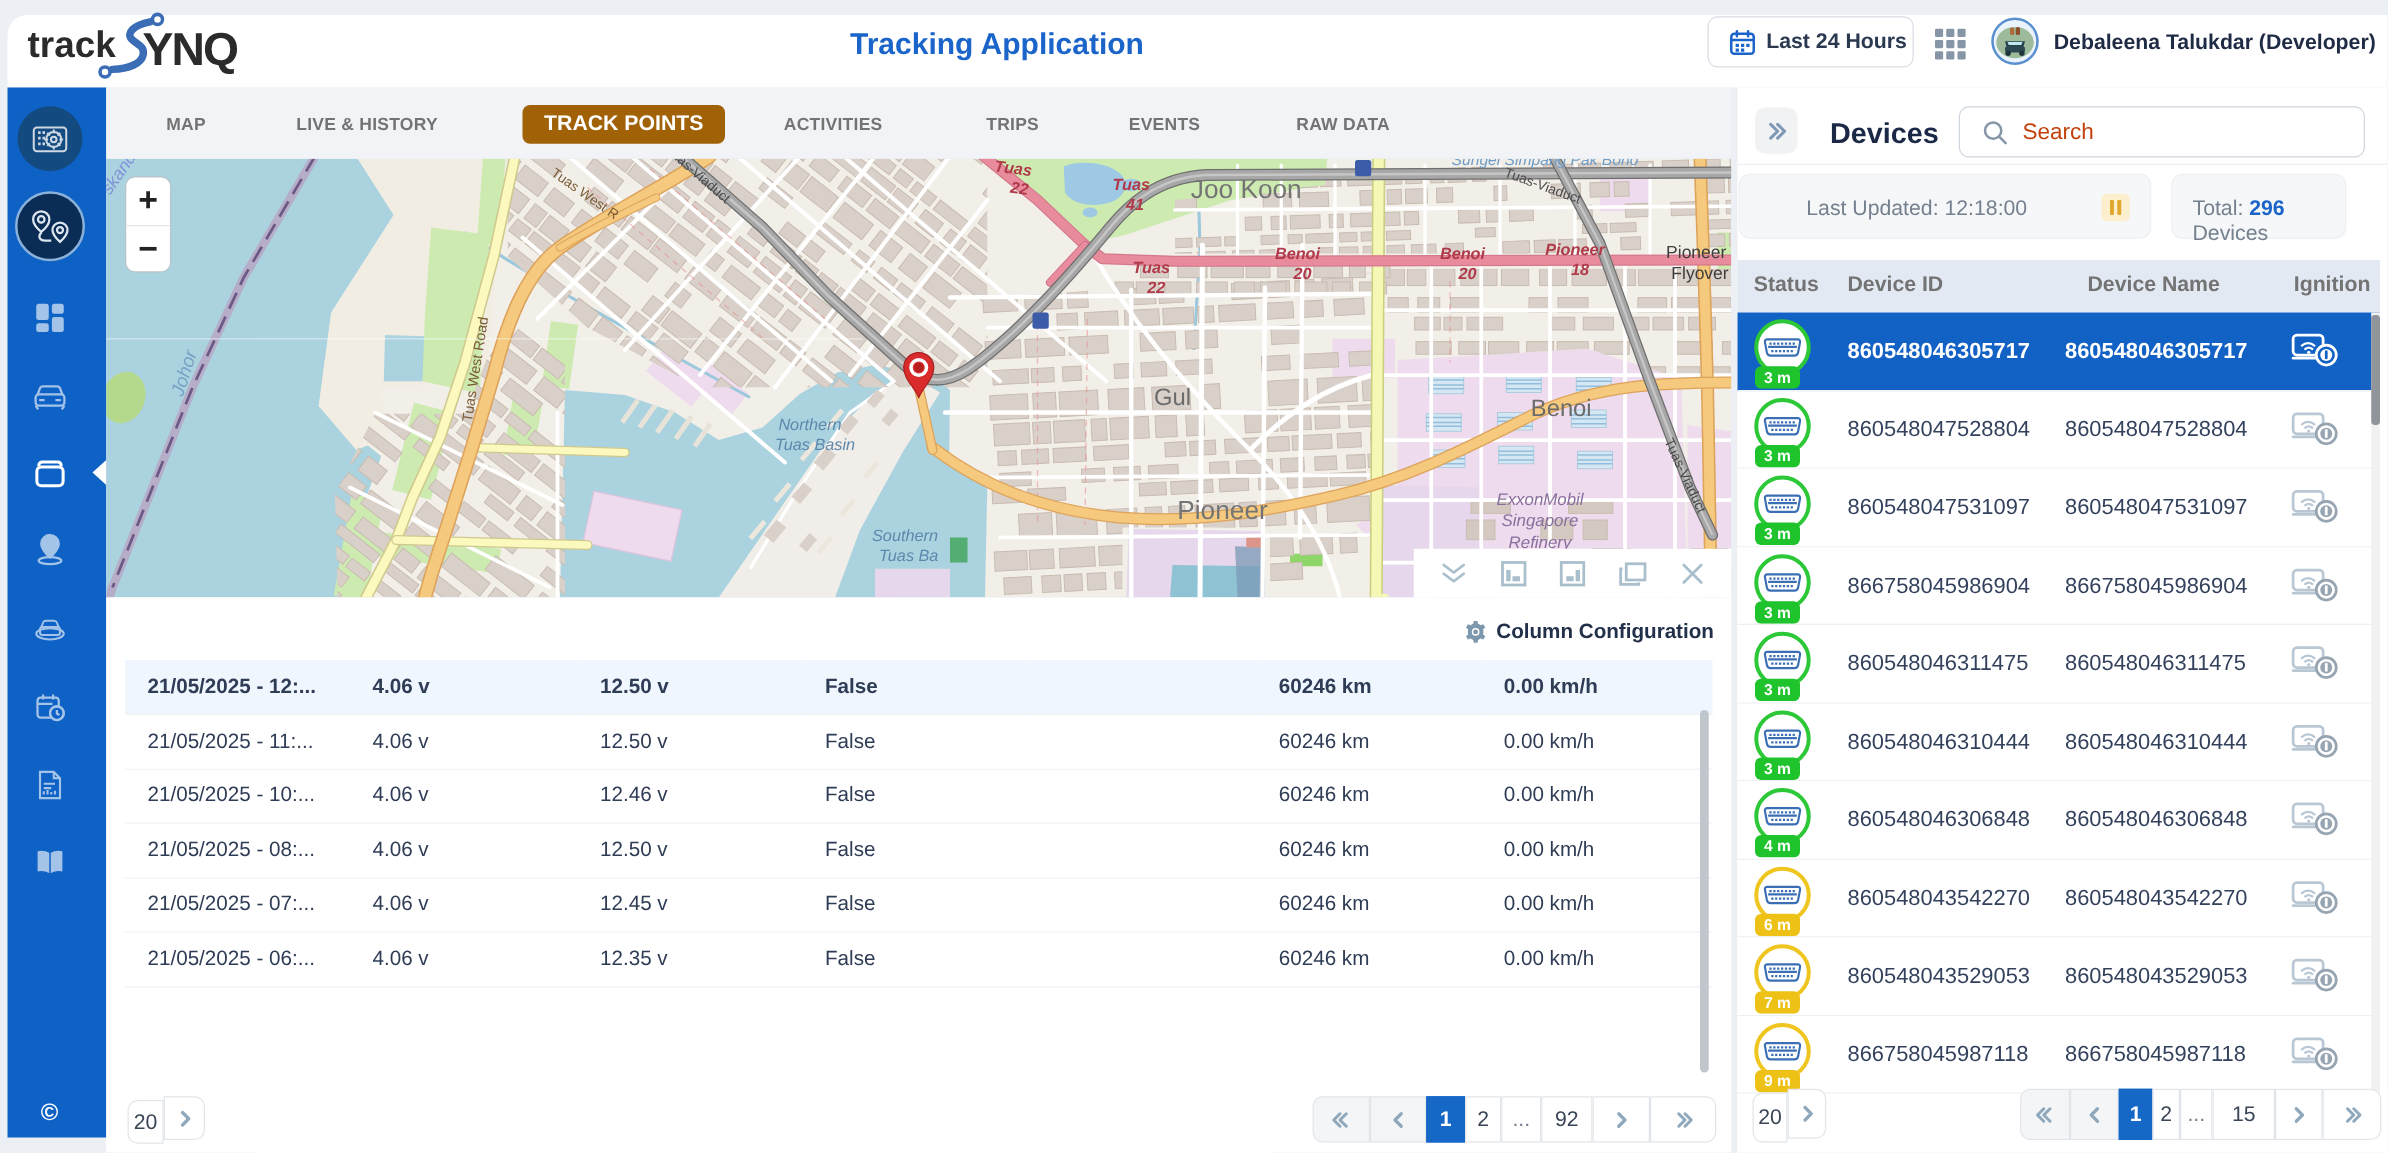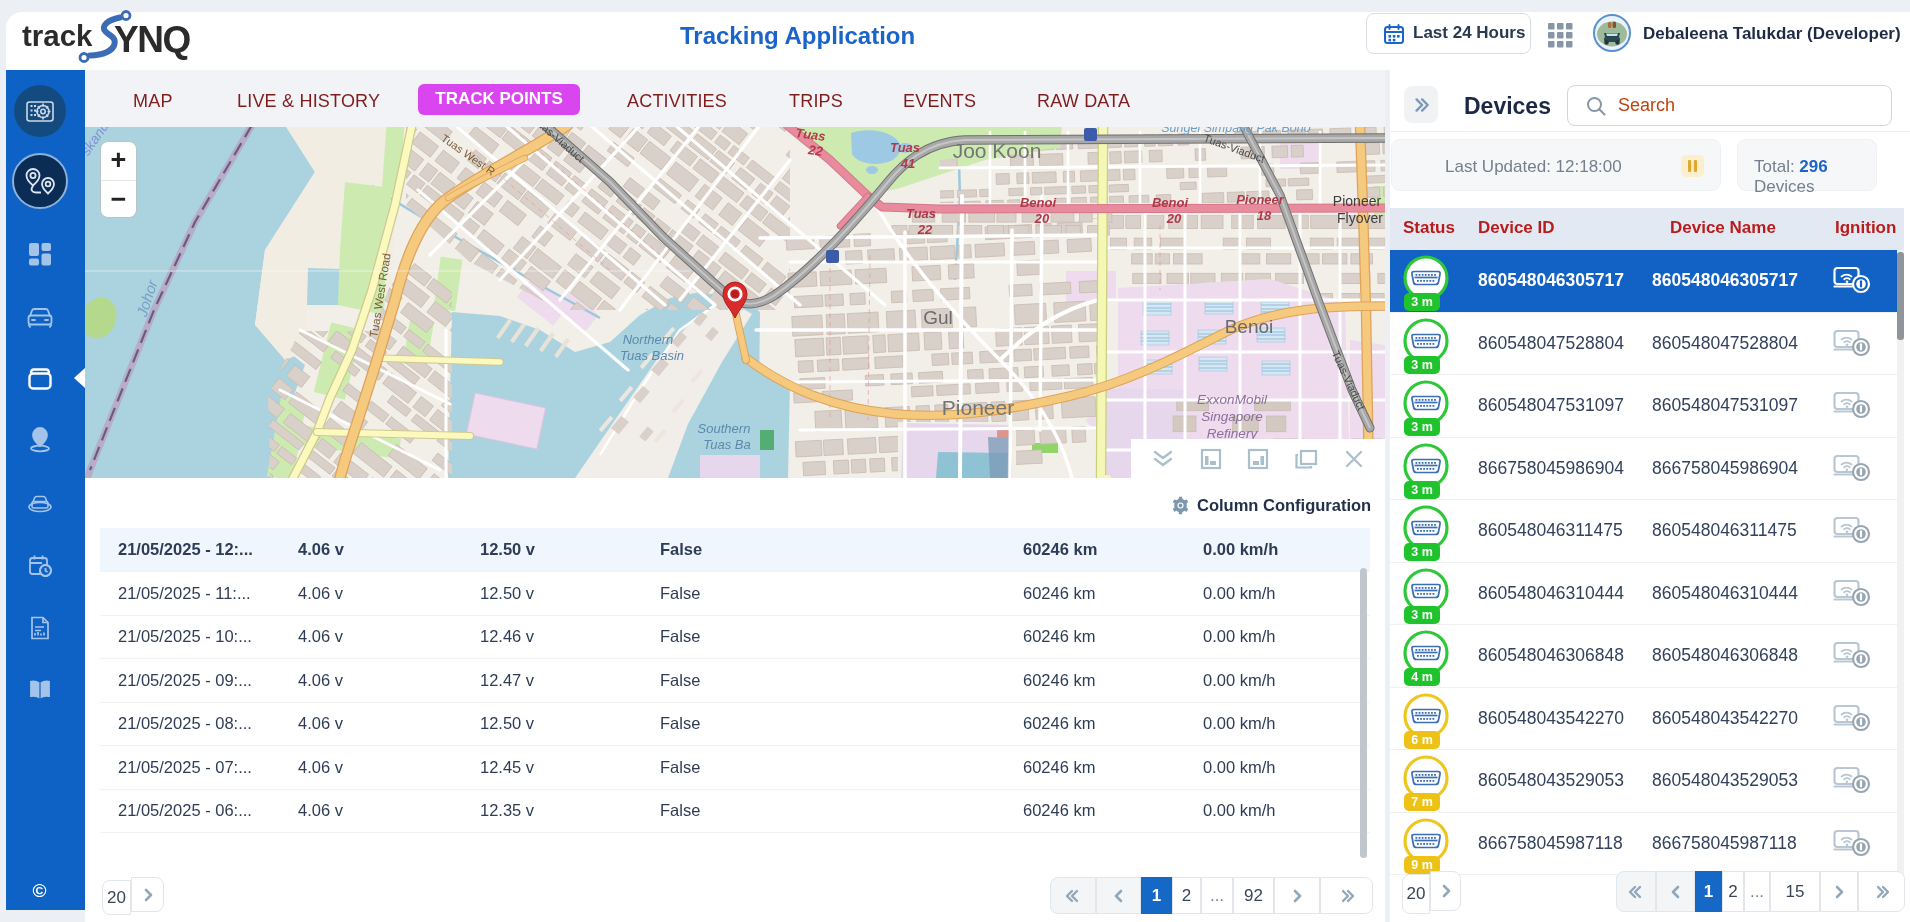--- a/index.html
+++ b/index.html
@@ -11,22 +11,22 @@
 #lastbtn span{position:absolute;left:46px;top:9px;font-size:17px;font-weight:600;color:#2b3950}
 #gridicon{position:absolute;left:1546px;top:21px}
 #avatar{position:absolute;left:1593px;top:14px;width:38px;height:38px;border-radius:50%;border:2px solid #5a8fd0;background:#eaf3fb;overflow:hidden}
 #uname{position:absolute;left:1643px;top:24px;font-size:17px;font-weight:bold;color:#1f2b45}
 
 #side{position:absolute;left:6px;top:70px;width:79px;height:840px;background:#0f62c5}
 .sicon{position:absolute;left:0;width:79px;text-align:center}
 #notch{position:absolute;left:74px;top:368px;width:0;height:0;border-top:10px solid transparent;border-bottom:10px solid transparent;border-right:11px solid #fff}
 
 #tabs{position:absolute;left:85px;top:70px;width:1300px;height:57px;background:#f1f3f6}
-.tab{position:absolute;top:91px;font-size:18px;font-weight:normal;color:#7f1d1d;letter-spacing:0.2px}
-#tabsel{position:absolute;left:418px;top:84px;width:162px;height:31px;background:#d946ef;border-radius:6px}
+.tab{position:absolute;top:91px;font-size:14px;font-weight:bold;color:#737373;letter-spacing:0.2px}
+#tabsel{position:absolute;left:418px;top:84px;width:162px;height:31px;background:#a16207;border-radius:6px}
 #tabsel span{position:absolute;width:100%;text-align:center;top:5px;font-size:17px;font-weight:bold;color:#fff}
 
 #map{position:absolute;left:85px;top:127px;width:1300px;height:351px;overflow:hidden}
 #zoomctl{position:absolute;left:100px;top:141px;width:37px;height:77px;background:#fff;border:1px solid #b9c4c8;border-radius:8px;z-index:5}
 #zoomctl div{width:35px;height:37.5px;text-align:center;font-size:27px;font-weight:bold;color:#222;line-height:36px}
 #zoomctl div+div{border-top:1px solid #e5e5e5}
 #maptools{position:absolute;left:1131px;top:439px;width:254px;height:39px;background:#fff;z-index:5;display:flex;align-items:center;justify-content:space-around;padding:0 8px}
 
 #lower{position:absolute;left:85px;top:478px;width:1300px;height:444px;background:#fff}
 #colcfg{position:absolute;left:1170px;top:495px;display:flex;align-items:center;gap:6px;font-size:16.5px;font-weight:bold;color:#22304a}
@@ -38,21 +38,21 @@
 .pgbox{border:1px solid #e2e6ea;border-radius:8px;background:#fff;display:inline-flex;align-items:center;justify-content:center;font-size:17px;color:#3a4556}
 
 #rp{position:absolute;left:1390px;top:70px;width:520px;height:852px;background:#fff}
 #rphead{position:absolute;left:1404px;top:86px;width:34px;height:37px;background:#f1f2f4;border-radius:8px}
 #rptitle{position:absolute;left:1464px;top:93px;font-size:23px;font-weight:bold;color:#1b2947}
 #rpsearch{position:absolute;left:1567px;top:85px;width:325px;height:41px;border:1px solid #cfd6dd;border-radius:8px}
 #rpsearch span{position:absolute;left:50px;top:9px;font-size:18px;color:#c2410c}
 #rpdivider{position:absolute;left:1390px;top:131px;width:520px;height:1px;background:#eceff2}
 .rpcard{position:absolute;top:139px;height:52px;background:#f6f7f9;border:1px solid #eef0f3;border-radius:9px}
 #devhdr{position:absolute;left:1390px;top:208px;width:514px;height:42px;background:#e3e9f3}
-#devhdr div{position:absolute;top:10px;font-size:17px;font-weight:bold;color:#b91c1c}
+#devhdr div{position:absolute;top:10px;font-size:17px;font-weight:bold;color:#737373}
 .drow{position:absolute;left:1390px;width:514px;height:62.5px;background:#fff;border-bottom:1px solid #eef0f2}
 .drow.sel{background:#1261c4}
 .drow .did{position:absolute;left:88px;top:20px;font-size:17.5px;color:#33415c;font-weight:500}
 .drow .dnm{position:absolute;left:262px;top:20px;font-size:17.5px;color:#33415c;font-weight:500}
 .drow.sel .did,.drow.sel .dnm{color:#fff;font-weight:bold}
 #rpscrollbar{position:absolute;left:1897px;top:250px;width:7px;height:625px;background:#f1f1f1}
 #rpthumb{position:absolute;left:1897px;top:252px;width:7px;height:88px;background:#90959c;border-radius:3px}
 #rpfoot{position:absolute;left:1390px;top:875px;width:520px;height:47px;background:#fff}
 </style></head><body>
 <div id="hdr"></div>
@@ -1426,29 +1426,20 @@
       <tr>
         <td>21/05/2025 - 10:...</td>
         <td>4.06 v</td>
         <td>12.46 v</td>
         <td>False</td>
         <td></td>
         <td>60246 km</td>
         <td>0.00 km/h</td>
       </tr>
       <tr>
-        <td>21/05/2025 - 09:...</td>
-        <td>4.06 v</td>
-        <td>12.47 v</td>
-        <td>False</td>
-        <td></td>
-        <td>60246 km</td>
-        <td>0.00 km/h</td>
-      </tr>
-      <tr>
         <td>21/05/2025 - 08:...</td>
         <td>4.06 v</td>
         <td>12.50 v</td>
         <td>False</td>
         <td></td>
         <td>60246 km</td>
         <td>0.00 km/h</td>
       </tr>
       <tr>
         <td>21/05/2025 - 07:...</td>

